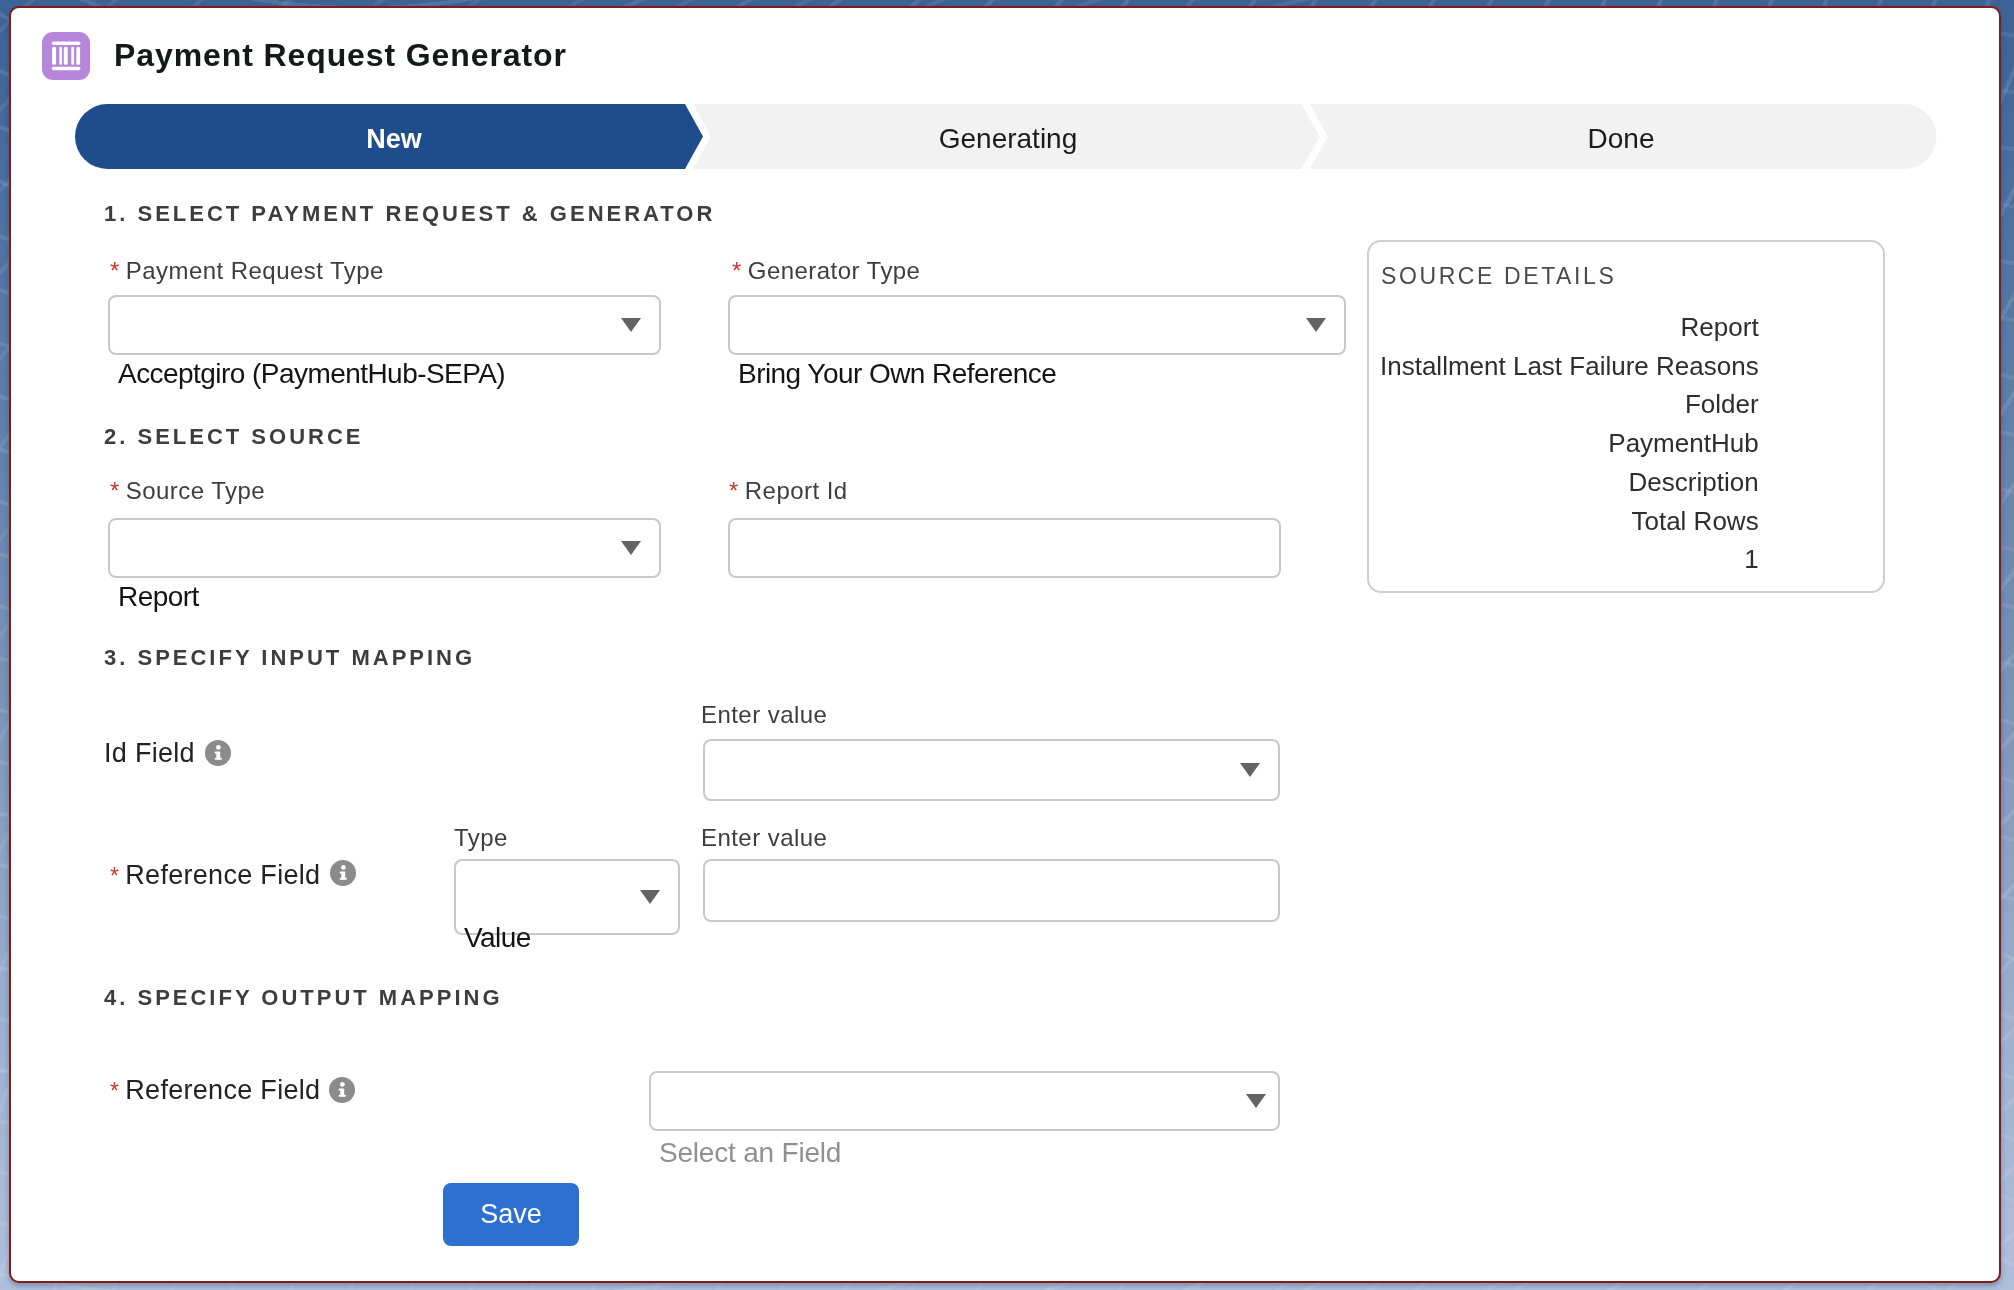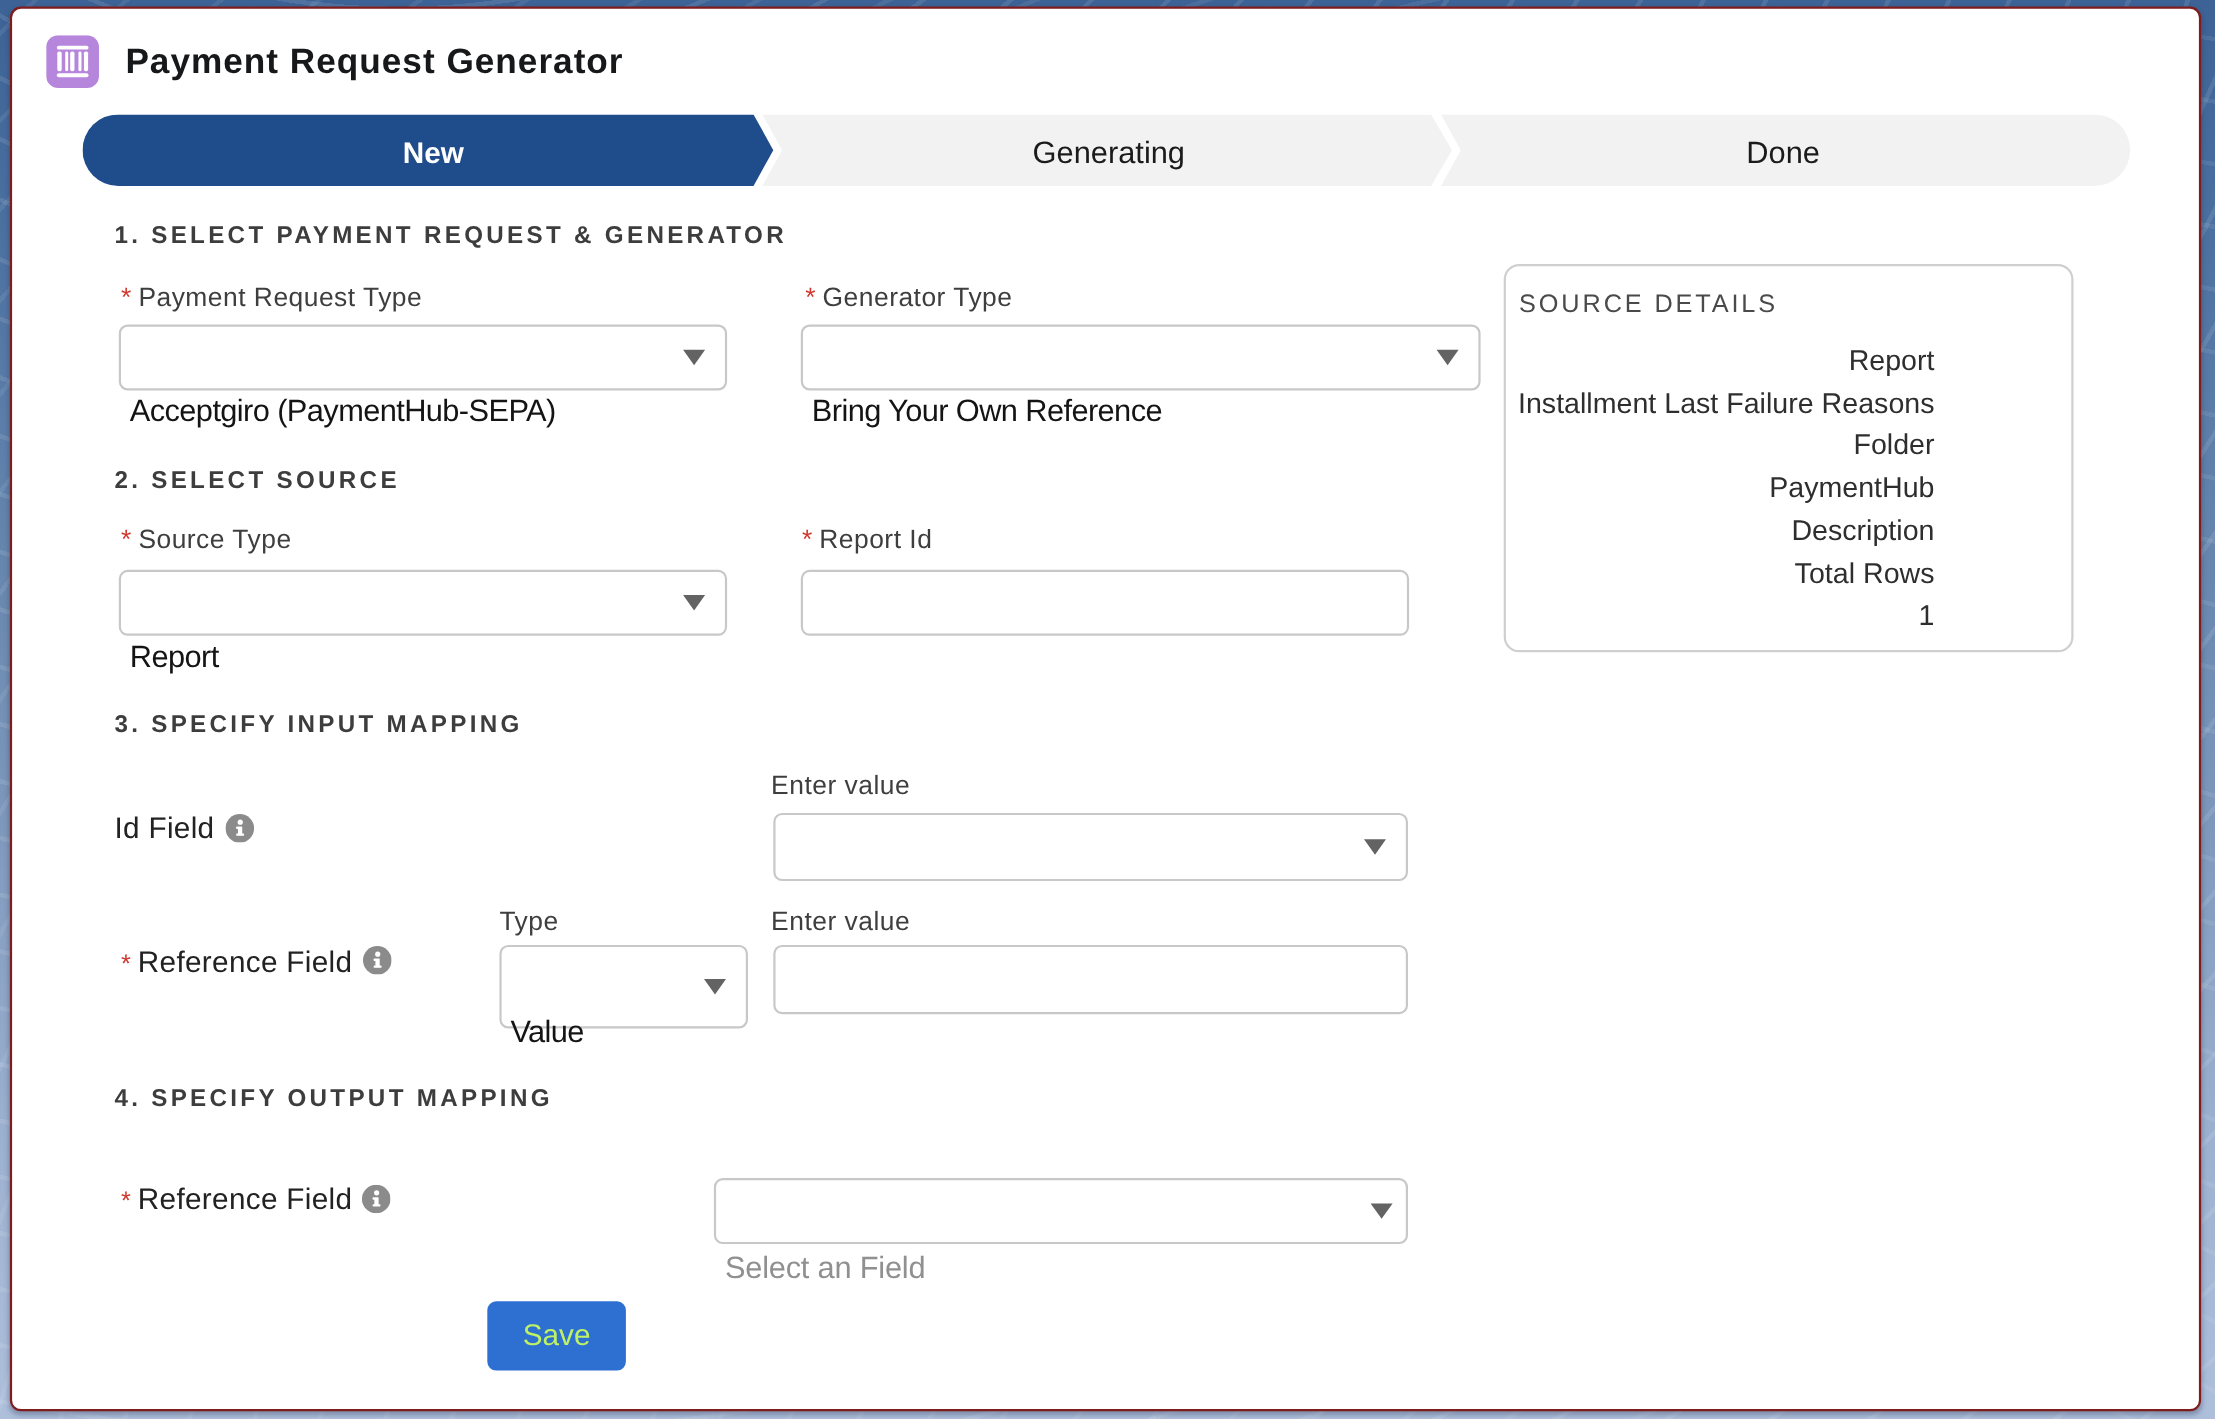--- a/index.html
+++ b/index.html
@@ -44,22 +44,22 @@
     position:absolute; left:1356px; top:232px; width:518px; height:353px;
     border:2px solid #cfcfcf; border-radius:14px;text-align:right;
   }
   .sd-title {
     position:absolute; left:12px; top:21px; font-size:23px; color:#4a4a4a; letter-spacing:2.6px;
   }
   .sd-lines {
     position:absolute; left:11px; top:66px; font-size:26px; color:#2e2e2e; line-height:38.7px;
   }
   .btn-save {
-    position:absolute; left:432px; top:1175px; width:126px; height:63px;
-    background:#2e6fd2; border-radius:8px; color:#bef264; font-size:27px;
+    position:absolute; left:432px; top:1175px; width:136px; height:63px;
+    background:#2e6fd2; border-radius:8px; color:#ffffff; font-size:27px;
     text-align:center; line-height:63px;
   }
   .btn-save2 {
     position:absolute; left:576px; top:1175px; width:356px; height:63px;
     background:#fff; border:2px solid #c9c9c9; border-radius:8px; color:#2e6fd2;
     font-size:27px; text-align:center; line-height:59px; font-weight:500;
   }
 </style>
 </head>
 <body>

